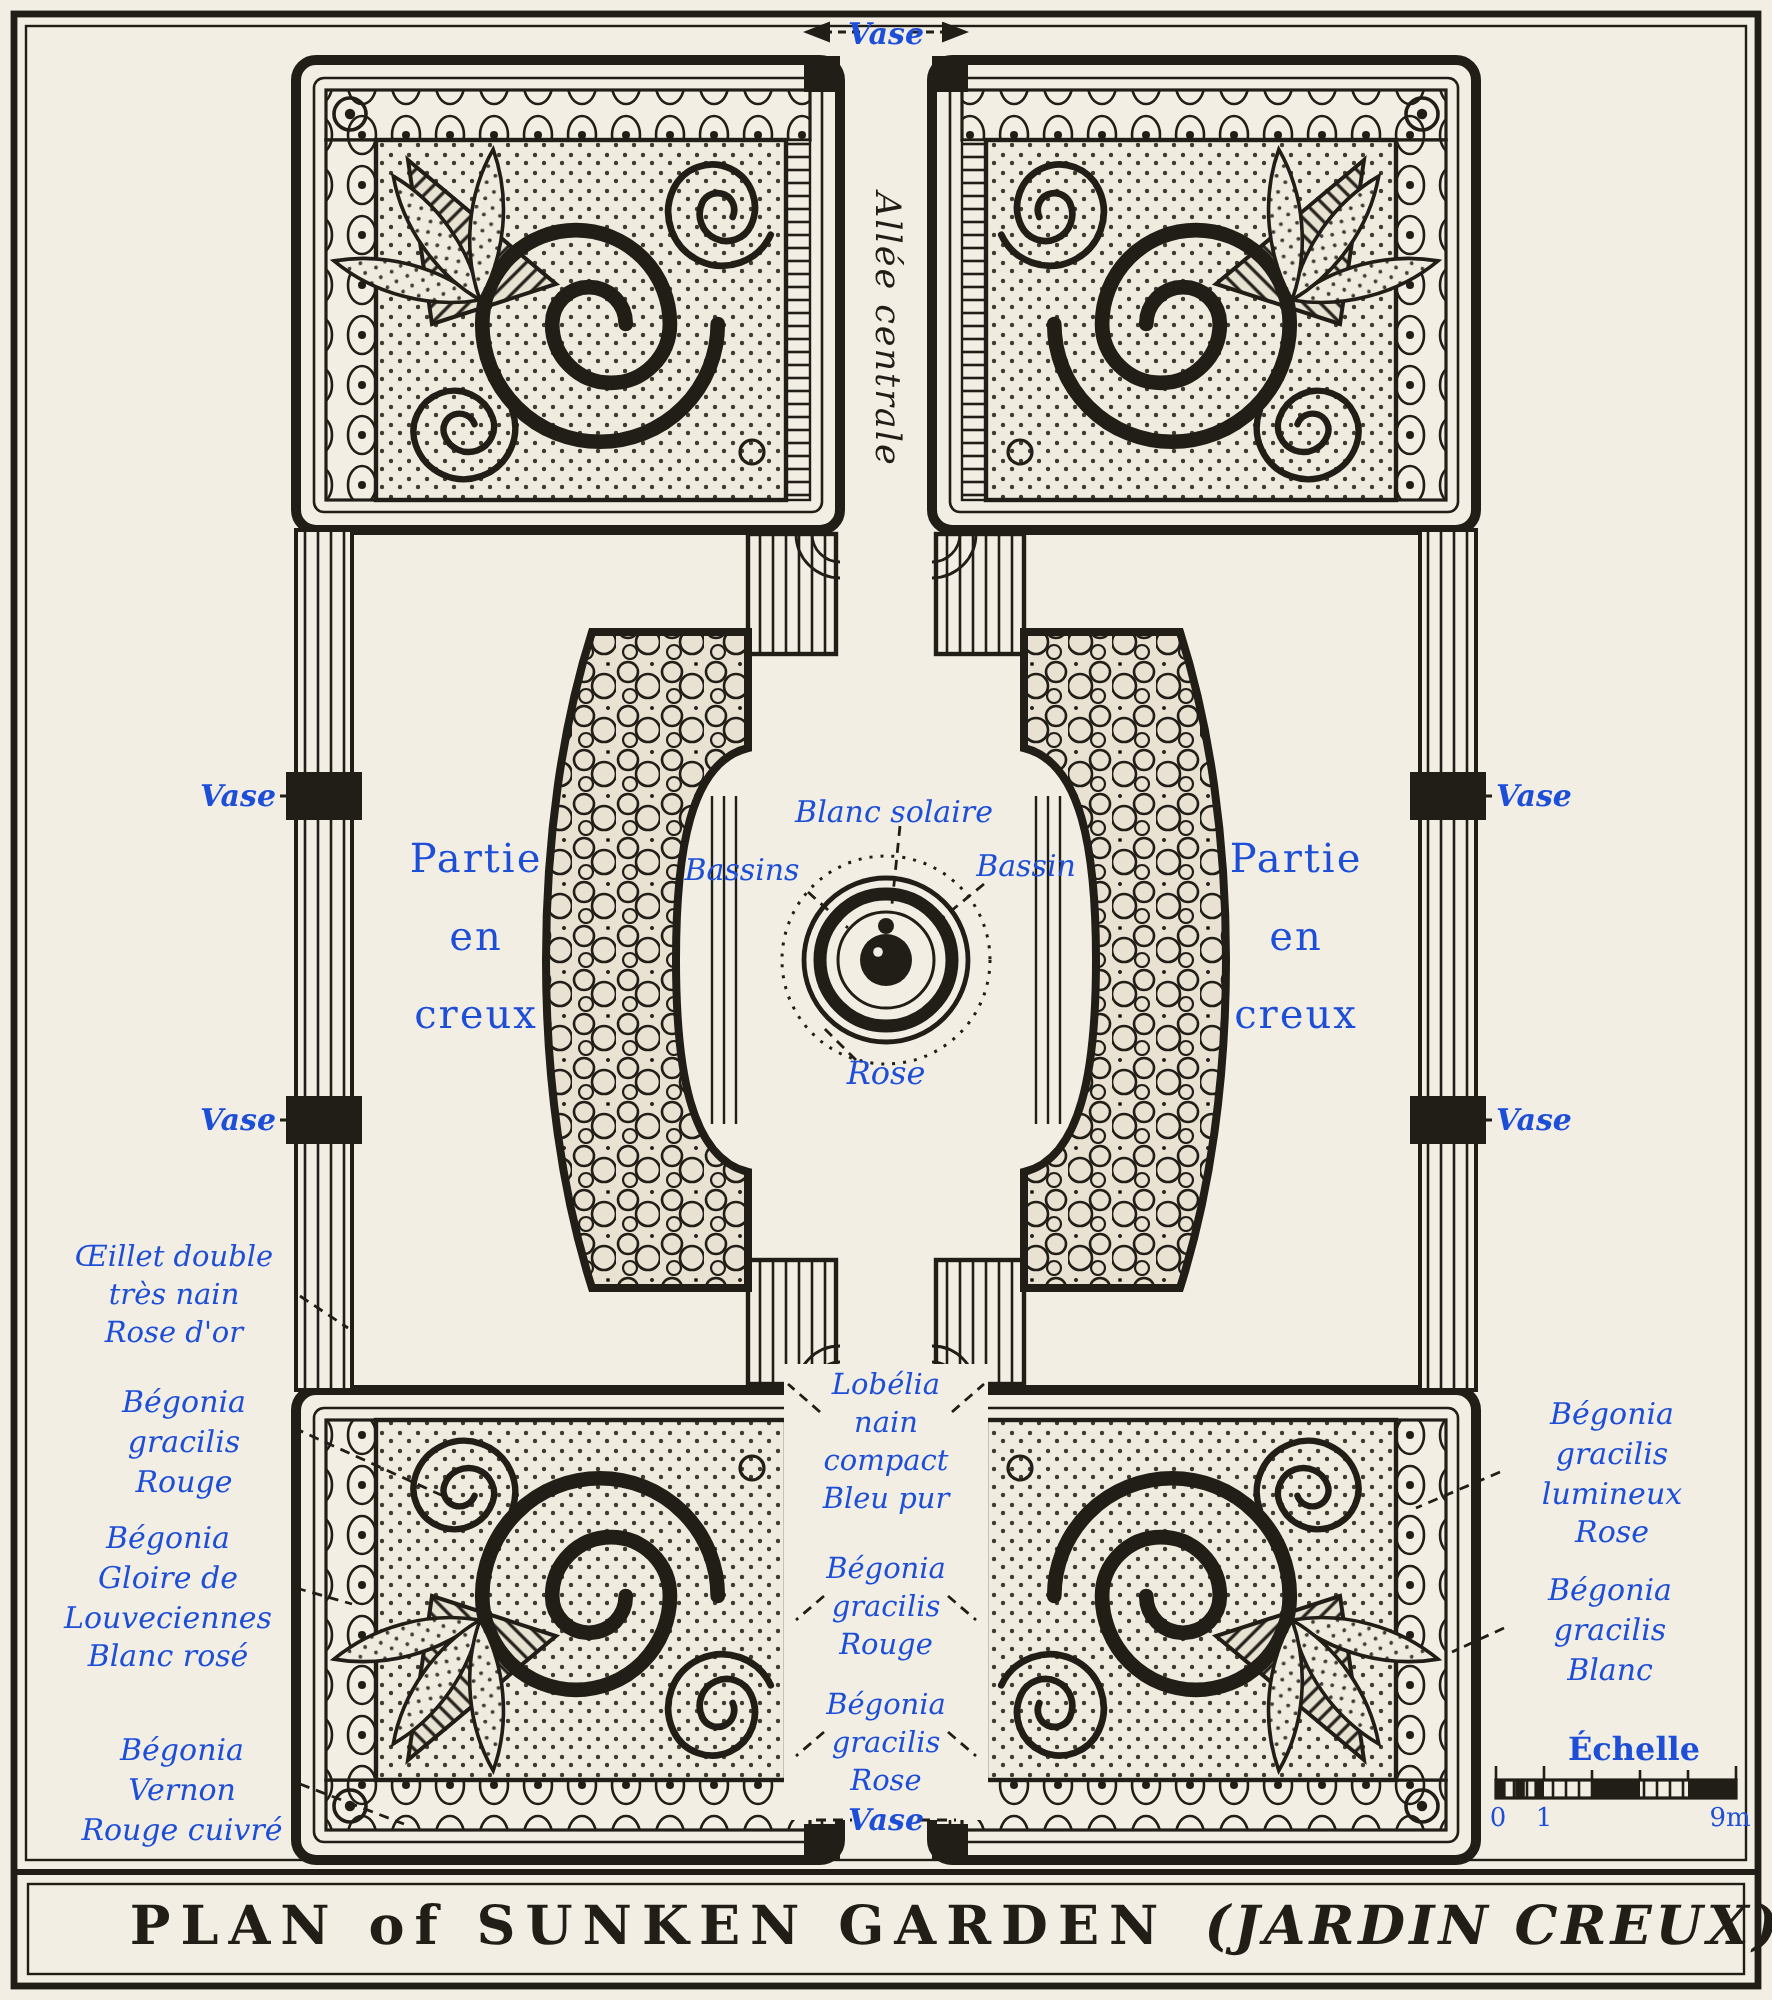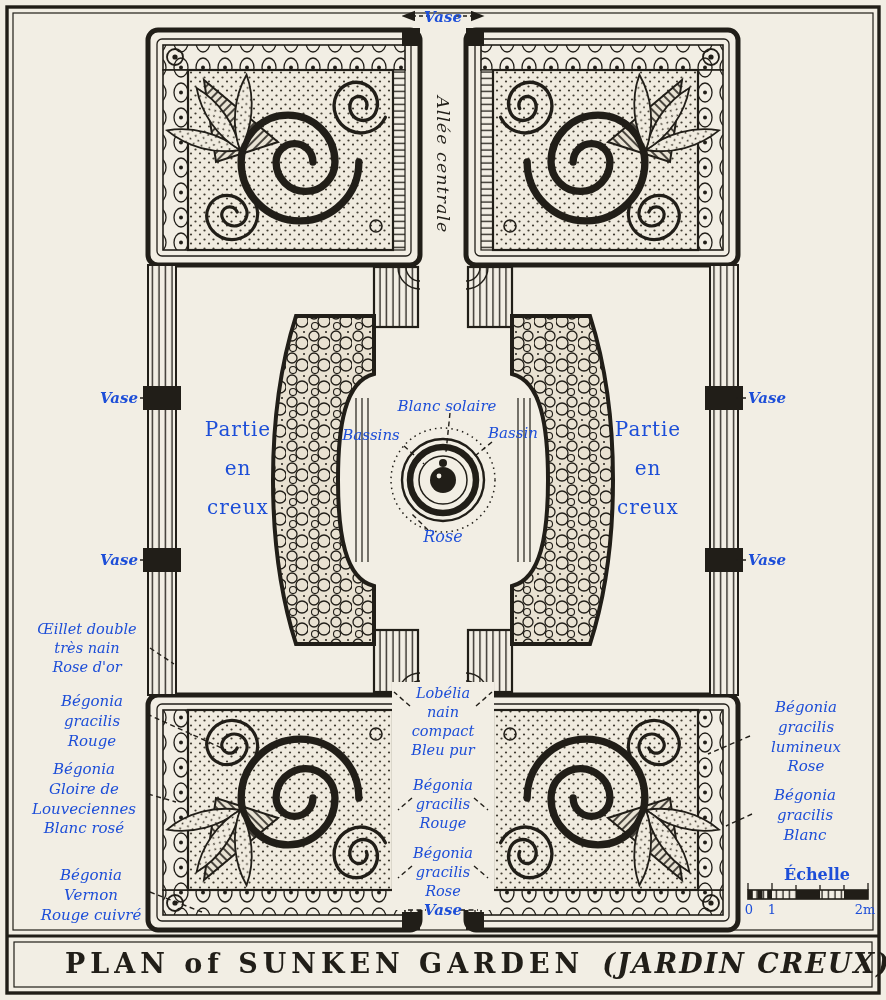--- a/index.html
+++ b/index.html
@@ -232,20 +232,20 @@
 <div class="lbl it" style="left:750px;top:698px;width:112px;font-size:15px">Bégonia
 gracilis
 lumineux
 Rose</div>
 <div class="lbl it" style="left:752px;top:786px;width:106px;font-size:15px">Bégonia
 gracilis
 Blanc</div>
 <div class="lbl bold" style="left:774px;top:864px;width:86px;font-size:16px">Échelle</div>
 <div class="lbl" style="left:743px;top:901px;width:12px;font-size:13px">0</div>
 <div class="lbl" style="left:766px;top:901px;width:12px;font-size:13px">1</div>
-<div class="lbl" style="left:850px;top:901px;width:30px;font-size:13px">2m</div>
+<div class="lbl" style="left:850px;top:901px;width:30px;font-size:13px">9m</div>
 
 <div class="title-band" style="left:15px;top:941px;width:856px;height:45px">
   <span class="title-main">PLAN of SUNKEN GARDEN</span>
   <span class="title-sub">(JARDIN CREUX)</span>
 </div>
 
 </div>
 
 </body></html>

